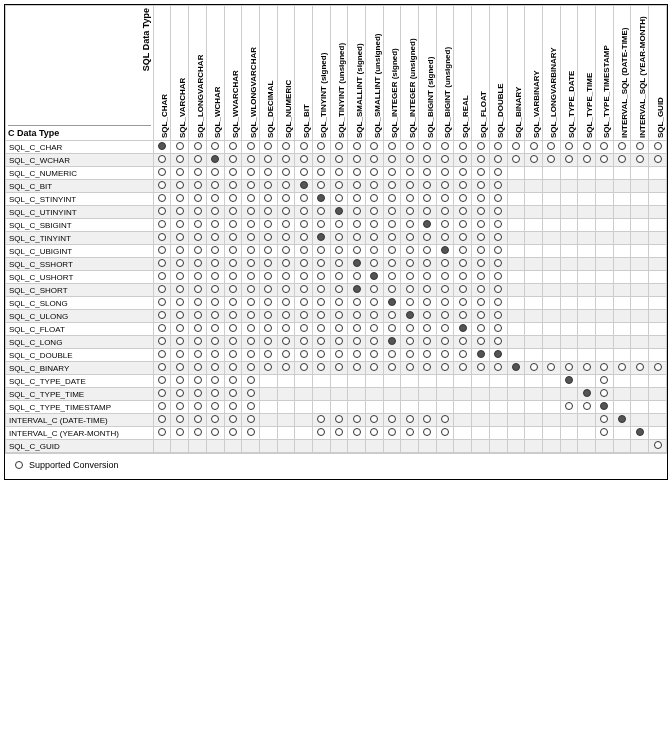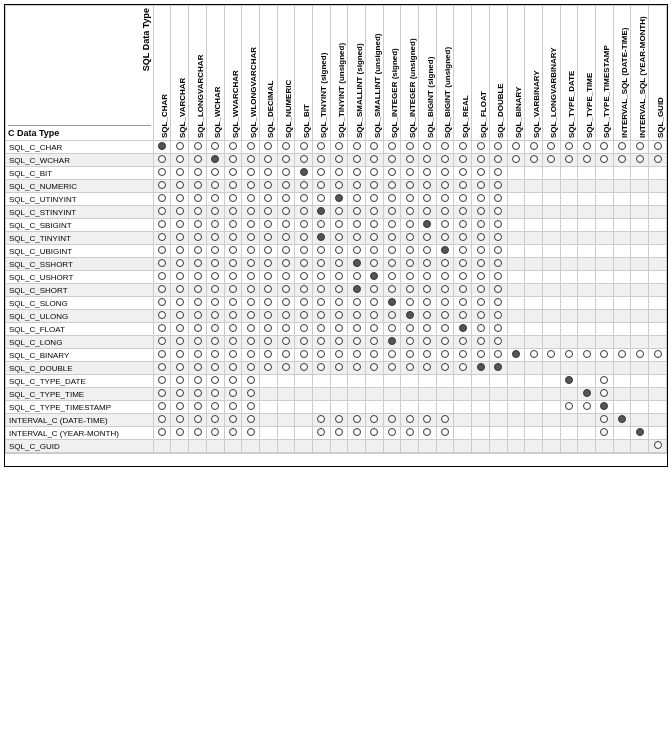--- a/index.html
+++ b/index.html
@@ -209,20 +209,52 @@
           <td style="text-align: center; vertical-align: middle; padding: 1px; min-width: 14px;"><span class="dot-supported"></span></td>
           <td style="text-align: center; vertical-align: middle; padding: 1px; min-width: 14px;"><span class="dot-supported"></span></td>
           <td style="text-align: center; vertical-align: middle; padding: 1px; min-width: 14px;"><span class="dot-supported"></span></td>
           <td style="text-align: center; vertical-align: middle; padding: 1px; min-width: 14px;"><span class="dot-supported"></span></td>
           <td style="text-align: center; vertical-align: middle; padding: 1px; min-width: 14px;"><span class="dot-supported"></span></td>
           <td style="text-align: center; vertical-align: middle; padding: 1px; min-width: 14px;"><span class="dot-supported"></span></td>
           <td style="text-align: center; vertical-align: middle; padding: 1px; min-width: 14px;"><span class="dot-supported"></span></td>
           <td style="text-align: center; vertical-align: middle; padding: 1px; min-width: 14px;"><span class="dot-supported"></span></td>
           <td style="text-align: center; vertical-align: middle; padding: 1px; min-width: 14px;"><span class="dot-supported"></span></td>
         </tr>
+        <tr style="background: rgb(240, 240, 240);">
+          <td class="row-label">SQL_C_NUMERIC</td>
+          <td style="text-align: center; vertical-align: middle; padding: 1px; min-width: 14px;"><span class="dot-supported"></span></td>
+          <td style="text-align: center; vertical-align: middle; padding: 1px; min-width: 14px;"><span class="dot-supported"></span></td>
+          <td style="text-align: center; vertical-align: middle; padding: 1px; min-width: 14px;"><span class="dot-supported"></span></td>
+          <td style="text-align: center; vertical-align: middle; padding: 1px; min-width: 14px;"><span class="dot-supported"></span></td>
+          <td style="text-align: center; vertical-align: middle; padding: 1px; min-width: 14px;"><span class="dot-supported"></span></td>
+          <td style="text-align: center; vertical-align: middle; padding: 1px; min-width: 14px;"><span class="dot-supported"></span></td>
+          <td style="text-align: center; vertical-align: middle; padding: 1px; min-width: 14px;"><span class="dot-supported"></span></td>
+          <td style="text-align: center; vertical-align: middle; padding: 1px; min-width: 14px;"><span class="dot-supported"></span></td>
+          <td style="text-align: center; vertical-align: middle; padding: 1px; min-width: 14px;"><span class="dot-supported"></span></td>
+          <td style="text-align: center; vertical-align: middle; padding: 1px; min-width: 14px;"><span class="dot-supported"></span></td>
+          <td style="text-align: center; vertical-align: middle; padding: 1px; min-width: 14px;"><span class="dot-supported"></span></td>
+          <td style="text-align: center; vertical-align: middle; padding: 1px; min-width: 14px;"><span class="dot-supported"></span></td>
+          <td style="text-align: center; vertical-align: middle; padding: 1px; min-width: 14px;"><span class="dot-supported"></span></td>
+          <td style="text-align: center; vertical-align: middle; padding: 1px; min-width: 14px;"><span class="dot-supported"></span></td>
+          <td style="text-align: center; vertical-align: middle; padding: 1px; min-width: 14px;"><span class="dot-supported"></span></td>
+          <td style="text-align: center; vertical-align: middle; padding: 1px; min-width: 14px;"><span class="dot-supported"></span></td>
+          <td style="text-align: center; vertical-align: middle; padding: 1px; min-width: 14px;"><span class="dot-supported"></span></td>
+          <td style="text-align: center; vertical-align: middle; padding: 1px; min-width: 14px;"><span class="dot-supported"></span></td>
+          <td style="text-align: center; vertical-align: middle; padding: 1px; min-width: 14px;"><span class="dot-supported"></span></td>
+          <td style="text-align: center; vertical-align: middle; padding: 1px; min-width: 14px;"><span class="dot-supported"></span></td>
+          <td style="text-align: center; vertical-align: middle; padding: 1px; min-width: 14px;"></td>
+          <td style="text-align: center; vertical-align: middle; padding: 1px; min-width: 14px;"></td>
+          <td style="text-align: center; vertical-align: middle; padding: 1px; min-width: 14px;"></td>
+          <td style="text-align: center; vertical-align: middle; padding: 1px; min-width: 14px;"></td>
+          <td style="text-align: center; vertical-align: middle; padding: 1px; min-width: 14px;"></td>
+          <td style="text-align: center; vertical-align: middle; padding: 1px; min-width: 14px;"></td>
+          <td style="text-align: center; vertical-align: middle; padding: 1px; min-width: 14px;"></td>
+          <td style="text-align: center; vertical-align: middle; padding: 1px; min-width: 14px;"></td>
+          <td style="text-align: center; vertical-align: middle; padding: 1px; min-width: 14px;"></td>
+        </tr>
         <tr style="background: rgb(255, 255, 255);">
           <td class="row-label">SQL_C_BIT</td>
           <td style="text-align: center; vertical-align: middle; padding: 1px; min-width: 14px;"><span class="dot-supported"></span></td>
           <td style="text-align: center; vertical-align: middle; padding: 1px; min-width: 14px;"><span class="dot-supported"></span></td>
           <td style="text-align: center; vertical-align: middle; padding: 1px; min-width: 14px;"><span class="dot-supported"></span></td>
           <td style="text-align: center; vertical-align: middle; padding: 1px; min-width: 14px;"><span class="dot-supported"></span></td>
           <td style="text-align: center; vertical-align: middle; padding: 1px; min-width: 14px;"><span class="dot-supported"></span></td>
           <td style="text-align: center; vertical-align: middle; padding: 1px; min-width: 14px;"><span class="dot-supported"></span></td>
           <td style="text-align: center; vertical-align: middle; padding: 1px; min-width: 14px;"><span class="dot-supported"></span></td>
           <td style="text-align: center; vertical-align: middle; padding: 1px; min-width: 14px;"><span class="dot-supported"></span></td>
@@ -241,84 +273,20 @@
           <td style="text-align: center; vertical-align: middle; padding: 1px; min-width: 14px;"></td>
           <td style="text-align: center; vertical-align: middle; padding: 1px; min-width: 14px;"></td>
           <td style="text-align: center; vertical-align: middle; padding: 1px; min-width: 14px;"></td>
           <td style="text-align: center; vertical-align: middle; padding: 1px; min-width: 14px;"></td>
           <td style="text-align: center; vertical-align: middle; padding: 1px; min-width: 14px;"></td>
           <td style="text-align: center; vertical-align: middle; padding: 1px; min-width: 14px;"></td>
           <td style="text-align: center; vertical-align: middle; padding: 1px; min-width: 14px;"></td>
           <td style="text-align: center; vertical-align: middle; padding: 1px; min-width: 14px;"></td>
           <td style="text-align: center; vertical-align: middle; padding: 1px; min-width: 14px;"></td>
         </tr>
-        <tr style="background: rgb(240, 240, 240);">
-          <td class="row-label">SQL_C_NUMERIC</td>
-          <td style="text-align: center; vertical-align: middle; padding: 1px; min-width: 14px;"><span class="dot-supported"></span></td>
-          <td style="text-align: center; vertical-align: middle; padding: 1px; min-width: 14px;"><span class="dot-supported"></span></td>
-          <td style="text-align: center; vertical-align: middle; padding: 1px; min-width: 14px;"><span class="dot-supported"></span></td>
-          <td style="text-align: center; vertical-align: middle; padding: 1px; min-width: 14px;"><span class="dot-supported"></span></td>
-          <td style="text-align: center; vertical-align: middle; padding: 1px; min-width: 14px;"><span class="dot-supported"></span></td>
-          <td style="text-align: center; vertical-align: middle; padding: 1px; min-width: 14px;"><span class="dot-supported"></span></td>
-          <td style="text-align: center; vertical-align: middle; padding: 1px; min-width: 14px;"><span class="dot-supported"></span></td>
-          <td style="text-align: center; vertical-align: middle; padding: 1px; min-width: 14px;"><span class="dot-supported"></span></td>
-          <td style="text-align: center; vertical-align: middle; padding: 1px; min-width: 14px;"><span class="dot-supported"></span></td>
-          <td style="text-align: center; vertical-align: middle; padding: 1px; min-width: 14px;"><span class="dot-supported"></span></td>
-          <td style="text-align: center; vertical-align: middle; padding: 1px; min-width: 14px;"><span class="dot-supported"></span></td>
-          <td style="text-align: center; vertical-align: middle; padding: 1px; min-width: 14px;"><span class="dot-supported"></span></td>
-          <td style="text-align: center; vertical-align: middle; padding: 1px; min-width: 14px;"><span class="dot-supported"></span></td>
-          <td style="text-align: center; vertical-align: middle; padding: 1px; min-width: 14px;"><span class="dot-supported"></span></td>
-          <td style="text-align: center; vertical-align: middle; padding: 1px; min-width: 14px;"><span class="dot-supported"></span></td>
-          <td style="text-align: center; vertical-align: middle; padding: 1px; min-width: 14px;"><span class="dot-supported"></span></td>
-          <td style="text-align: center; vertical-align: middle; padding: 1px; min-width: 14px;"><span class="dot-supported"></span></td>
-          <td style="text-align: center; vertical-align: middle; padding: 1px; min-width: 14px;"><span class="dot-supported"></span></td>
-          <td style="text-align: center; vertical-align: middle; padding: 1px; min-width: 14px;"><span class="dot-supported"></span></td>
-          <td style="text-align: center; vertical-align: middle; padding: 1px; min-width: 14px;"><span class="dot-supported"></span></td>
-          <td style="text-align: center; vertical-align: middle; padding: 1px; min-width: 14px;"></td>
-          <td style="text-align: center; vertical-align: middle; padding: 1px; min-width: 14px;"></td>
-          <td style="text-align: center; vertical-align: middle; padding: 1px; min-width: 14px;"></td>
-          <td style="text-align: center; vertical-align: middle; padding: 1px; min-width: 14px;"></td>
-          <td style="text-align: center; vertical-align: middle; padding: 1px; min-width: 14px;"></td>
-          <td style="text-align: center; vertical-align: middle; padding: 1px; min-width: 14px;"></td>
-          <td style="text-align: center; vertical-align: middle; padding: 1px; min-width: 14px;"></td>
-          <td style="text-align: center; vertical-align: middle; padding: 1px; min-width: 14px;"></td>
-          <td style="text-align: center; vertical-align: middle; padding: 1px; min-width: 14px;"></td>
-        </tr>
-        <tr style="background: rgb(240, 240, 240);">
-          <td class="row-label">SQL_C_UTINYINT</td>
-          <td style="text-align: center; vertical-align: middle; padding: 1px; min-width: 14px;"><span class="dot-supported"></span></td>
-          <td style="text-align: center; vertical-align: middle; padding: 1px; min-width: 14px;"><span class="dot-supported"></span></td>
-          <td style="text-align: center; vertical-align: middle; padding: 1px; min-width: 14px;"><span class="dot-supported"></span></td>
-          <td style="text-align: center; vertical-align: middle; padding: 1px; min-width: 14px;"><span class="dot-supported"></span></td>
-          <td style="text-align: center; vertical-align: middle; padding: 1px; min-width: 14px;"><span class="dot-supported"></span></td>
-          <td style="text-align: center; vertical-align: middle; padding: 1px; min-width: 14px;"><span class="dot-supported"></span></td>
-          <td style="text-align: center; vertical-align: middle; padding: 1px; min-width: 14px;"><span class="dot-supported"></span></td>
-          <td style="text-align: center; vertical-align: middle; padding: 1px; min-width: 14px;"><span class="dot-supported"></span></td>
-          <td style="text-align: center; vertical-align: middle; padding: 1px; min-width: 14px;"><span class="dot-supported"></span></td>
-          <td style="text-align: center; vertical-align: middle; padding: 1px; min-width: 14px;"><span class="dot-supported"></span></td>
-          <td style="text-align: center; vertical-align: middle; padding: 1px; min-width: 14px;"><span class="dot-default"></span></td>
-          <td style="text-align: center; vertical-align: middle; padding: 1px; min-width: 14px;"><span class="dot-supported"></span></td>
-          <td style="text-align: center; vertical-align: middle; padding: 1px; min-width: 14px;"><span class="dot-supported"></span></td>
-          <td style="text-align: center; vertical-align: middle; padding: 1px; min-width: 14px;"><span class="dot-supported"></span></td>
-          <td style="text-align: center; vertical-align: middle; padding: 1px; min-width: 14px;"><span class="dot-supported"></span></td>
-          <td style="text-align: center; vertical-align: middle; padding: 1px; min-width: 14px;"><span class="dot-supported"></span></td>
-          <td style="text-align: center; vertical-align: middle; padding: 1px; min-width: 14px;"><span class="dot-supported"></span></td>
-          <td style="text-align: center; vertical-align: middle; padding: 1px; min-width: 14px;"><span class="dot-supported"></span></td>
-          <td style="text-align: center; vertical-align: middle; padding: 1px; min-width: 14px;"><span class="dot-supported"></span></td>
-          <td style="text-align: center; vertical-align: middle; padding: 1px; min-width: 14px;"><span class="dot-supported"></span></td>
-          <td style="text-align: center; vertical-align: middle; padding: 1px; min-width: 14px;"></td>
-          <td style="text-align: center; vertical-align: middle; padding: 1px; min-width: 14px;"></td>
-          <td style="text-align: center; vertical-align: middle; padding: 1px; min-width: 14px;"></td>
-          <td style="text-align: center; vertical-align: middle; padding: 1px; min-width: 14px;"></td>
-          <td style="text-align: center; vertical-align: middle; padding: 1px; min-width: 14px;"></td>
-          <td style="text-align: center; vertical-align: middle; padding: 1px; min-width: 14px;"></td>
-          <td style="text-align: center; vertical-align: middle; padding: 1px; min-width: 14px;"></td>
-          <td style="text-align: center; vertical-align: middle; padding: 1px; min-width: 14px;"></td>
-          <td style="text-align: center; vertical-align: middle; padding: 1px; min-width: 14px;"></td>
-        </tr>
         <tr style="background: rgb(255, 255, 255);">
           <td class="row-label">SQL_C_STINYINT</td>
           <td style="text-align: center; vertical-align: middle; padding: 1px; min-width: 14px;"><span class="dot-supported"></span></td>
           <td style="text-align: center; vertical-align: middle; padding: 1px; min-width: 14px;"><span class="dot-supported"></span></td>
           <td style="text-align: center; vertical-align: middle; padding: 1px; min-width: 14px;"><span class="dot-supported"></span></td>
           <td style="text-align: center; vertical-align: middle; padding: 1px; min-width: 14px;"><span class="dot-supported"></span></td>
           <td style="text-align: center; vertical-align: middle; padding: 1px; min-width: 14px;"><span class="dot-supported"></span></td>
           <td style="text-align: center; vertical-align: middle; padding: 1px; min-width: 14px;"><span class="dot-supported"></span></td>
           <td style="text-align: center; vertical-align: middle; padding: 1px; min-width: 14px;"><span class="dot-supported"></span></td>
           <td style="text-align: center; vertical-align: middle; padding: 1px; min-width: 14px;"><span class="dot-supported"></span></td>
@@ -338,20 +306,52 @@
           <td style="text-align: center; vertical-align: middle; padding: 1px; min-width: 14px;"></td>
           <td style="text-align: center; vertical-align: middle; padding: 1px; min-width: 14px;"></td>
           <td style="text-align: center; vertical-align: middle; padding: 1px; min-width: 14px;"></td>
           <td style="text-align: center; vertical-align: middle; padding: 1px; min-width: 14px;"></td>
           <td style="text-align: center; vertical-align: middle; padding: 1px; min-width: 14px;"></td>
           <td style="text-align: center; vertical-align: middle; padding: 1px; min-width: 14px;"></td>
           <td style="text-align: center; vertical-align: middle; padding: 1px; min-width: 14px;"></td>
           <td style="text-align: center; vertical-align: middle; padding: 1px; min-width: 14px;"></td>
         </tr>
         <tr style="background: rgb(240, 240, 240);">
+          <td class="row-label">SQL_C_UTINYINT</td>
+          <td style="text-align: center; vertical-align: middle; padding: 1px; min-width: 14px;"><span class="dot-supported"></span></td>
+          <td style="text-align: center; vertical-align: middle; padding: 1px; min-width: 14px;"><span class="dot-supported"></span></td>
+          <td style="text-align: center; vertical-align: middle; padding: 1px; min-width: 14px;"><span class="dot-supported"></span></td>
+          <td style="text-align: center; vertical-align: middle; padding: 1px; min-width: 14px;"><span class="dot-supported"></span></td>
+          <td style="text-align: center; vertical-align: middle; padding: 1px; min-width: 14px;"><span class="dot-supported"></span></td>
+          <td style="text-align: center; vertical-align: middle; padding: 1px; min-width: 14px;"><span class="dot-supported"></span></td>
+          <td style="text-align: center; vertical-align: middle; padding: 1px; min-width: 14px;"><span class="dot-supported"></span></td>
+          <td style="text-align: center; vertical-align: middle; padding: 1px; min-width: 14px;"><span class="dot-supported"></span></td>
+          <td style="text-align: center; vertical-align: middle; padding: 1px; min-width: 14px;"><span class="dot-supported"></span></td>
+          <td style="text-align: center; vertical-align: middle; padding: 1px; min-width: 14px;"><span class="dot-supported"></span></td>
+          <td style="text-align: center; vertical-align: middle; padding: 1px; min-width: 14px;"><span class="dot-default"></span></td>
+          <td style="text-align: center; vertical-align: middle; padding: 1px; min-width: 14px;"><span class="dot-supported"></span></td>
+          <td style="text-align: center; vertical-align: middle; padding: 1px; min-width: 14px;"><span class="dot-supported"></span></td>
+          <td style="text-align: center; vertical-align: middle; padding: 1px; min-width: 14px;"><span class="dot-supported"></span></td>
+          <td style="text-align: center; vertical-align: middle; padding: 1px; min-width: 14px;"><span class="dot-supported"></span></td>
+          <td style="text-align: center; vertical-align: middle; padding: 1px; min-width: 14px;"><span class="dot-supported"></span></td>
+          <td style="text-align: center; vertical-align: middle; padding: 1px; min-width: 14px;"><span class="dot-supported"></span></td>
+          <td style="text-align: center; vertical-align: middle; padding: 1px; min-width: 14px;"><span class="dot-supported"></span></td>
+          <td style="text-align: center; vertical-align: middle; padding: 1px; min-width: 14px;"><span class="dot-supported"></span></td>
+          <td style="text-align: center; vertical-align: middle; padding: 1px; min-width: 14px;"><span class="dot-supported"></span></td>
+          <td style="text-align: center; vertical-align: middle; padding: 1px; min-width: 14px;"></td>
+          <td style="text-align: center; vertical-align: middle; padding: 1px; min-width: 14px;"></td>
+          <td style="text-align: center; vertical-align: middle; padding: 1px; min-width: 14px;"></td>
+          <td style="text-align: center; vertical-align: middle; padding: 1px; min-width: 14px;"></td>
+          <td style="text-align: center; vertical-align: middle; padding: 1px; min-width: 14px;"></td>
+          <td style="text-align: center; vertical-align: middle; padding: 1px; min-width: 14px;"></td>
+          <td style="text-align: center; vertical-align: middle; padding: 1px; min-width: 14px;"></td>
+          <td style="text-align: center; vertical-align: middle; padding: 1px; min-width: 14px;"></td>
+          <td style="text-align: center; vertical-align: middle; padding: 1px; min-width: 14px;"></td>
+        </tr>
+        <tr style="background: rgb(240, 240, 240);">
           <td class="row-label">SQL_C_SBIGINT</td>
           <td style="text-align: center; vertical-align: middle; padding: 1px; min-width: 14px;"><span class="dot-supported"></span></td>
           <td style="text-align: center; vertical-align: middle; padding: 1px; min-width: 14px;"><span class="dot-supported"></span></td>
           <td style="text-align: center; vertical-align: middle; padding: 1px; min-width: 14px;"><span class="dot-supported"></span></td>
           <td style="text-align: center; vertical-align: middle; padding: 1px; min-width: 14px;"><span class="dot-supported"></span></td>
           <td style="text-align: center; vertical-align: middle; padding: 1px; min-width: 14px;"><span class="dot-supported"></span></td>
           <td style="text-align: center; vertical-align: middle; padding: 1px; min-width: 14px;"><span class="dot-supported"></span></td>
           <td style="text-align: center; vertical-align: middle; padding: 1px; min-width: 14px;"><span class="dot-supported"></span></td>
           <td style="text-align: center; vertical-align: middle; padding: 1px; min-width: 14px;"><span class="dot-supported"></span></td>
           <td style="text-align: center; vertical-align: middle; padding: 1px; min-width: 14px;"><span class="dot-supported"></span></td>
@@ -657,52 +657,20 @@
           <td style="text-align: center; vertical-align: middle; padding: 1px; min-width: 14px;"></td>
           <td style="text-align: center; vertical-align: middle; padding: 1px; min-width: 14px;"></td>
           <td style="text-align: center; vertical-align: middle; padding: 1px; min-width: 14px;"></td>
           <td style="text-align: center; vertical-align: middle; padding: 1px; min-width: 14px;"></td>
           <td style="text-align: center; vertical-align: middle; padding: 1px; min-width: 14px;"></td>
           <td style="text-align: center; vertical-align: middle; padding: 1px; min-width: 14px;"></td>
           <td style="text-align: center; vertical-align: middle; padding: 1px; min-width: 14px;"></td>
           <td style="text-align: center; vertical-align: middle; padding: 1px; min-width: 14px;"></td>
           <td style="text-align: center; vertical-align: middle; padding: 1px; min-width: 14px;"></td>
         </tr>
-        <tr style="background: rgb(240, 240, 240);">
-          <td class="row-label">SQL_C_BINARY</td>
-          <td style="text-align: center; vertical-align: middle; padding: 1px; min-width: 14px;"><span class="dot-supported"></span></td>
-          <td style="text-align: center; vertical-align: middle; padding: 1px; min-width: 14px;"><span class="dot-supported"></span></td>
-          <td style="text-align: center; vertical-align: middle; padding: 1px; min-width: 14px;"><span class="dot-supported"></span></td>
-          <td style="text-align: center; vertical-align: middle; padding: 1px; min-width: 14px;"><span class="dot-supported"></span></td>
-          <td style="text-align: center; vertical-align: middle; padding: 1px; min-width: 14px;"><span class="dot-supported"></span></td>
-          <td style="text-align: center; vertical-align: middle; padding: 1px; min-width: 14px;"><span class="dot-supported"></span></td>
-          <td style="text-align: center; vertical-align: middle; padding: 1px; min-width: 14px;"><span class="dot-supported"></span></td>
-          <td style="text-align: center; vertical-align: middle; padding: 1px; min-width: 14px;"><span class="dot-supported"></span></td>
-          <td style="text-align: center; vertical-align: middle; padding: 1px; min-width: 14px;"><span class="dot-supported"></span></td>
-          <td style="text-align: center; vertical-align: middle; padding: 1px; min-width: 14px;"><span class="dot-supported"></span></td>
-          <td style="text-align: center; vertical-align: middle; padding: 1px; min-width: 14px;"><span class="dot-supported"></span></td>
-          <td style="text-align: center; vertical-align: middle; padding: 1px; min-width: 14px;"><span class="dot-supported"></span></td>
-          <td style="text-align: center; vertical-align: middle; padding: 1px; min-width: 14px;"><span class="dot-supported"></span></td>
-          <td style="text-align: center; vertical-align: middle; padding: 1px; min-width: 14px;"><span class="dot-supported"></span></td>
-          <td style="text-align: center; vertical-align: middle; padding: 1px; min-width: 14px;"><span class="dot-supported"></span></td>
-          <td style="text-align: center; vertical-align: middle; padding: 1px; min-width: 14px;"><span class="dot-supported"></span></td>
-          <td style="text-align: center; vertical-align: middle; padding: 1px; min-width: 14px;"><span class="dot-supported"></span></td>
-          <td style="text-align: center; vertical-align: middle; padding: 1px; min-width: 14px;"><span class="dot-supported"></span></td>
-          <td style="text-align: center; vertical-align: middle; padding: 1px; min-width: 14px;"><span class="dot-supported"></span></td>
-          <td style="text-align: center; vertical-align: middle; padding: 1px; min-width: 14px;"><span class="dot-supported"></span></td>
-          <td style="text-align: center; vertical-align: middle; padding: 1px; min-width: 14px;"><span class="dot-default"></span></td>
-          <td style="text-align: center; vertical-align: middle; padding: 1px; min-width: 14px;"><span class="dot-supported"></span></td>
-          <td style="text-align: center; vertical-align: middle; padding: 1px; min-width: 14px;"><span class="dot-supported"></span></td>
-          <td style="text-align: center; vertical-align: middle; padding: 1px; min-width: 14px;"><span class="dot-supported"></span></td>
-          <td style="text-align: center; vertical-align: middle; padding: 1px; min-width: 14px;"><span class="dot-supported"></span></td>
-          <td style="text-align: center; vertical-align: middle; padding: 1px; min-width: 14px;"><span class="dot-supported"></span></td>
-          <td style="text-align: center; vertical-align: middle; padding: 1px; min-width: 14px;"><span class="dot-supported"></span></td>
-          <td style="text-align: center; vertical-align: middle; padding: 1px; min-width: 14px;"><span class="dot-supported"></span></td>
-          <td style="text-align: center; vertical-align: middle; padding: 1px; min-width: 14px;"><span class="dot-supported"></span></td>
-        </tr>
         <tr style="background: rgb(255, 255, 255);">
           <td class="row-label">SQL_C_DOUBLE</td>
           <td style="text-align: center; vertical-align: middle; padding: 1px; min-width: 14px;"><span class="dot-supported"></span></td>
           <td style="text-align: center; vertical-align: middle; padding: 1px; min-width: 14px;"><span class="dot-supported"></span></td>
           <td style="text-align: center; vertical-align: middle; padding: 1px; min-width: 14px;"><span class="dot-supported"></span></td>
           <td style="text-align: center; vertical-align: middle; padding: 1px; min-width: 14px;"><span class="dot-supported"></span></td>
           <td style="text-align: center; vertical-align: middle; padding: 1px; min-width: 14px;"><span class="dot-supported"></span></td>
           <td style="text-align: center; vertical-align: middle; padding: 1px; min-width: 14px;"><span class="dot-supported"></span></td>
           <td style="text-align: center; vertical-align: middle; padding: 1px; min-width: 14px;"><span class="dot-supported"></span></td>
           <td style="text-align: center; vertical-align: middle; padding: 1px; min-width: 14px;"><span class="dot-supported"></span></td>
@@ -720,20 +688,52 @@
           <td style="text-align: center; vertical-align: middle; padding: 1px; min-width: 14px;"><span class="dot-default"></span></td>
           <td style="text-align: center; vertical-align: middle; padding: 1px; min-width: 14px;"></td>
           <td style="text-align: center; vertical-align: middle; padding: 1px; min-width: 14px;"></td>
           <td style="text-align: center; vertical-align: middle; padding: 1px; min-width: 14px;"></td>
           <td style="text-align: center; vertical-align: middle; padding: 1px; min-width: 14px;"></td>
           <td style="text-align: center; vertical-align: middle; padding: 1px; min-width: 14px;"></td>
           <td style="text-align: center; vertical-align: middle; padding: 1px; min-width: 14px;"></td>
           <td style="text-align: center; vertical-align: middle; padding: 1px; min-width: 14px;"></td>
           <td style="text-align: center; vertical-align: middle; padding: 1px; min-width: 14px;"></td>
           <td style="text-align: center; vertical-align: middle; padding: 1px; min-width: 14px;"></td>
+        </tr>
+        <tr style="background: rgb(240, 240, 240);">
+          <td class="row-label">SQL_C_BINARY</td>
+          <td style="text-align: center; vertical-align: middle; padding: 1px; min-width: 14px;"><span class="dot-supported"></span></td>
+          <td style="text-align: center; vertical-align: middle; padding: 1px; min-width: 14px;"><span class="dot-supported"></span></td>
+          <td style="text-align: center; vertical-align: middle; padding: 1px; min-width: 14px;"><span class="dot-supported"></span></td>
+          <td style="text-align: center; vertical-align: middle; padding: 1px; min-width: 14px;"><span class="dot-supported"></span></td>
+          <td style="text-align: center; vertical-align: middle; padding: 1px; min-width: 14px;"><span class="dot-supported"></span></td>
+          <td style="text-align: center; vertical-align: middle; padding: 1px; min-width: 14px;"><span class="dot-supported"></span></td>
+          <td style="text-align: center; vertical-align: middle; padding: 1px; min-width: 14px;"><span class="dot-supported"></span></td>
+          <td style="text-align: center; vertical-align: middle; padding: 1px; min-width: 14px;"><span class="dot-supported"></span></td>
+          <td style="text-align: center; vertical-align: middle; padding: 1px; min-width: 14px;"><span class="dot-supported"></span></td>
+          <td style="text-align: center; vertical-align: middle; padding: 1px; min-width: 14px;"><span class="dot-supported"></span></td>
+          <td style="text-align: center; vertical-align: middle; padding: 1px; min-width: 14px;"><span class="dot-supported"></span></td>
+          <td style="text-align: center; vertical-align: middle; padding: 1px; min-width: 14px;"><span class="dot-supported"></span></td>
+          <td style="text-align: center; vertical-align: middle; padding: 1px; min-width: 14px;"><span class="dot-supported"></span></td>
+          <td style="text-align: center; vertical-align: middle; padding: 1px; min-width: 14px;"><span class="dot-supported"></span></td>
+          <td style="text-align: center; vertical-align: middle; padding: 1px; min-width: 14px;"><span class="dot-supported"></span></td>
+          <td style="text-align: center; vertical-align: middle; padding: 1px; min-width: 14px;"><span class="dot-supported"></span></td>
+          <td style="text-align: center; vertical-align: middle; padding: 1px; min-width: 14px;"><span class="dot-supported"></span></td>
+          <td style="text-align: center; vertical-align: middle; padding: 1px; min-width: 14px;"><span class="dot-supported"></span></td>
+          <td style="text-align: center; vertical-align: middle; padding: 1px; min-width: 14px;"><span class="dot-supported"></span></td>
+          <td style="text-align: center; vertical-align: middle; padding: 1px; min-width: 14px;"><span class="dot-supported"></span></td>
+          <td style="text-align: center; vertical-align: middle; padding: 1px; min-width: 14px;"><span class="dot-default"></span></td>
+          <td style="text-align: center; vertical-align: middle; padding: 1px; min-width: 14px;"><span class="dot-supported"></span></td>
+          <td style="text-align: center; vertical-align: middle; padding: 1px; min-width: 14px;"><span class="dot-supported"></span></td>
+          <td style="text-align: center; vertical-align: middle; padding: 1px; min-width: 14px;"><span class="dot-supported"></span></td>
+          <td style="text-align: center; vertical-align: middle; padding: 1px; min-width: 14px;"><span class="dot-supported"></span></td>
+          <td style="text-align: center; vertical-align: middle; padding: 1px; min-width: 14px;"><span class="dot-supported"></span></td>
+          <td style="text-align: center; vertical-align: middle; padding: 1px; min-width: 14px;"><span class="dot-supported"></span></td>
+          <td style="text-align: center; vertical-align: middle; padding: 1px; min-width: 14px;"><span class="dot-supported"></span></td>
+          <td style="text-align: center; vertical-align: middle; padding: 1px; min-width: 14px;"><span class="dot-supported"></span></td>
         </tr>
         <tr style="background: rgb(255, 255, 255);">
           <td class="row-label">SQL_C_TYPE_DATE</td>
           <td style="text-align: center; vertical-align: middle; padding: 1px; min-width: 14px;"><span class="dot-supported"></span></td>
           <td style="text-align: center; vertical-align: middle; padding: 1px; min-width: 14px;"><span class="dot-supported"></span></td>
           <td style="text-align: center; vertical-align: middle; padding: 1px; min-width: 14px;"><span class="dot-supported"></span></td>
           <td style="text-align: center; vertical-align: middle; padding: 1px; min-width: 14px;"><span class="dot-supported"></span></td>
           <td style="text-align: center; vertical-align: middle; padding: 1px; min-width: 14px;"><span class="dot-supported"></span></td>
           <td style="text-align: center; vertical-align: middle; padding: 1px; min-width: 14px;"><span class="dot-supported"></span></td>
           <td style="text-align: center; vertical-align: middle; padding: 1px; min-width: 14px;"></td>
@@ -917,14 +917,18 @@
           <td style="text-align: center; vertical-align: middle; padding: 1px; min-width: 14px;"></td>
           <td style="text-align: center; vertical-align: middle; padding: 1px; min-width: 14px;"></td>
           <td style="text-align: center; vertical-align: middle; padding: 1px; min-width: 14px;"></td>
           <td style="text-align: center; vertical-align: middle; padding: 1px; min-width: 14px;"></td>
           <td style="text-align: center; vertical-align: middle; padding: 1px; min-width: 14px;"><span class="dot-supported"></span></td>
         </tr>
       </tbody>
   </table>
 
   <div class="legend-area">
+    <div class="legend-item">
+      <span class="dot-supported"></span>
+      <span>Supported Conversion</span>
+    </div>
   </div>
 </div>
 
 </body></html>

